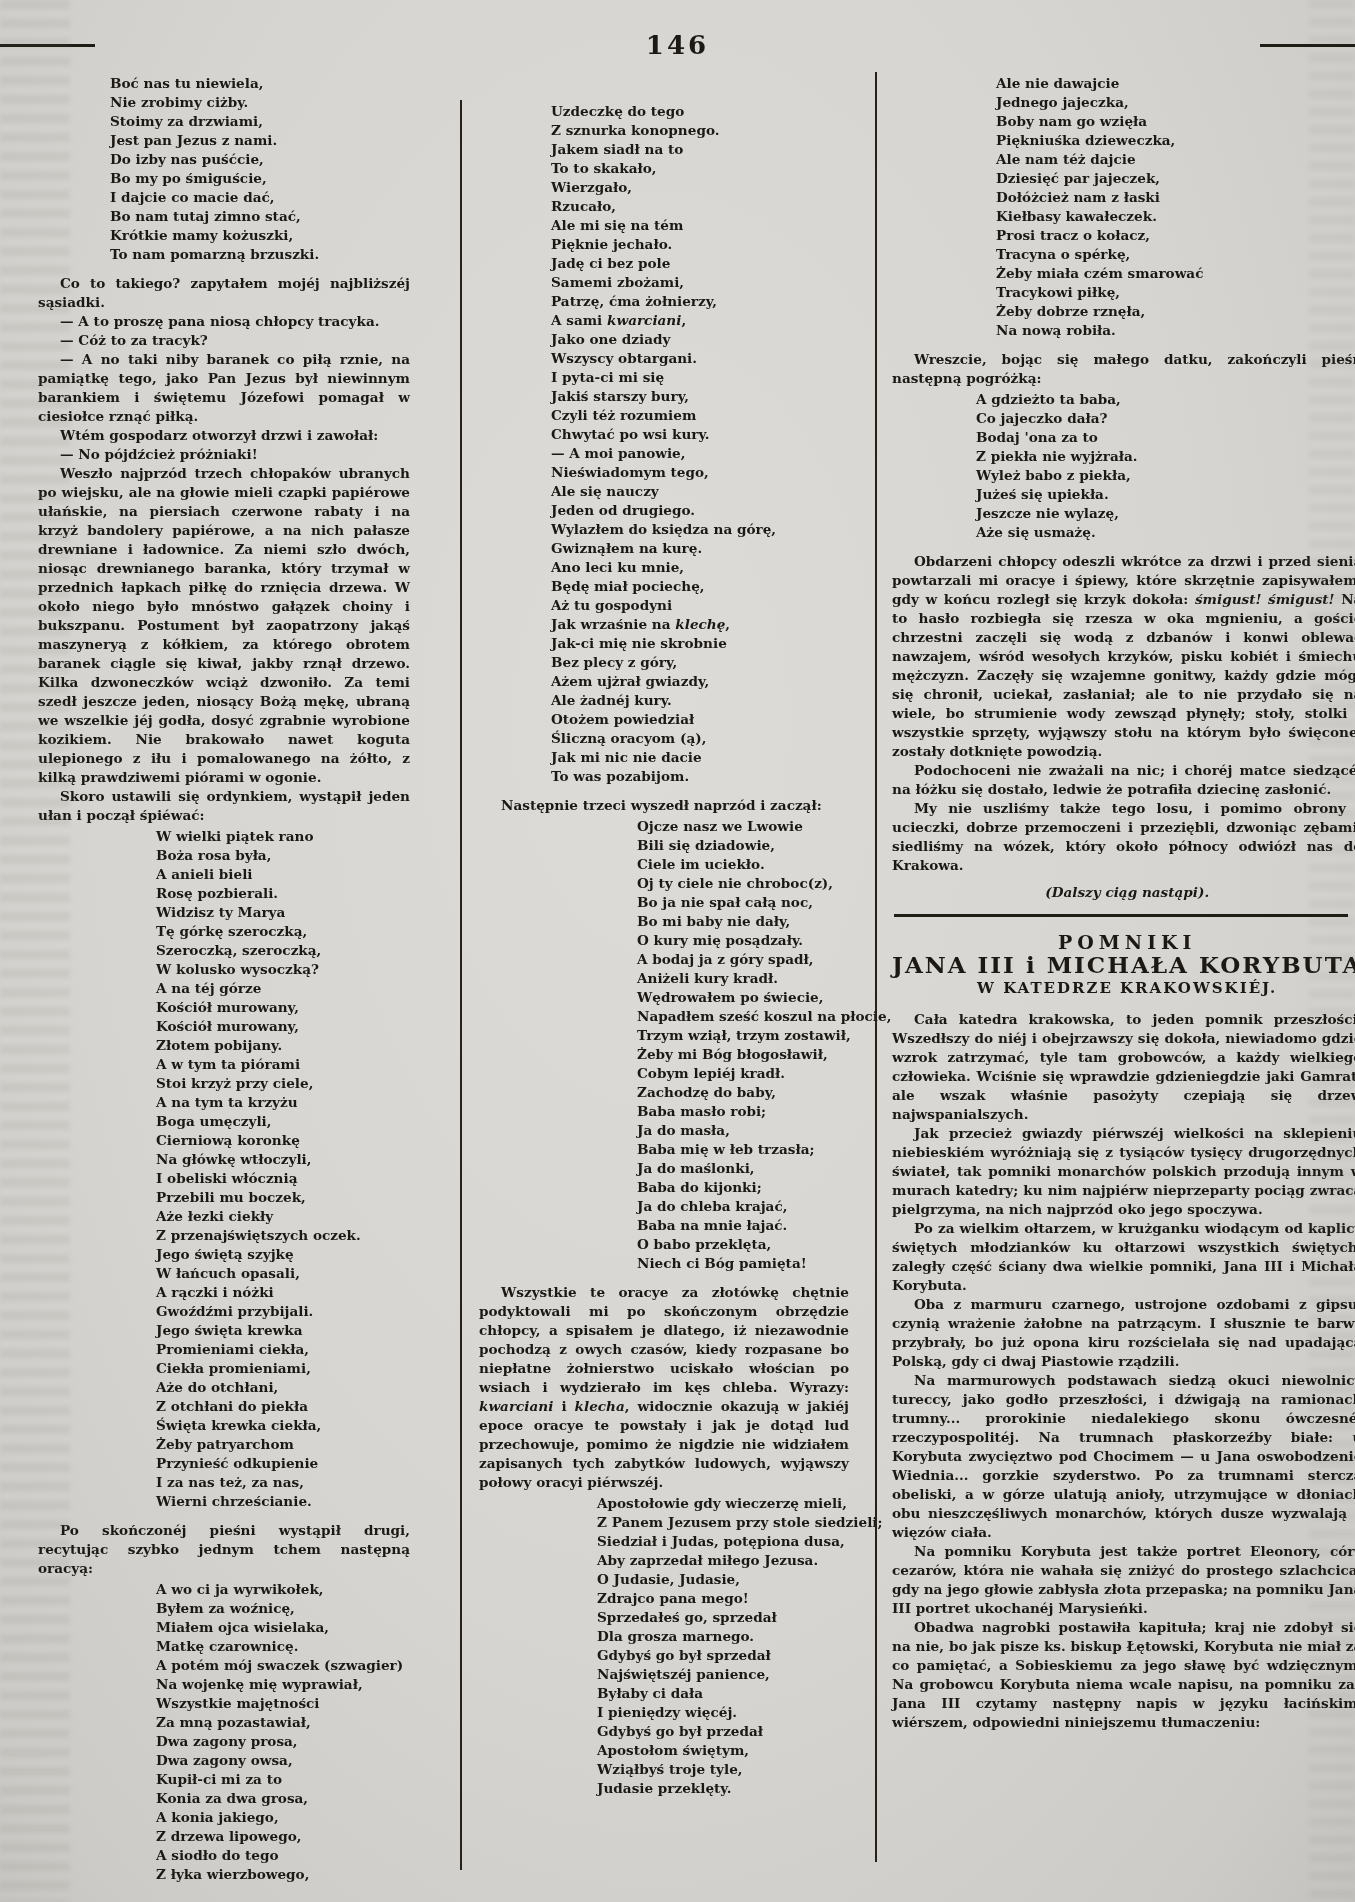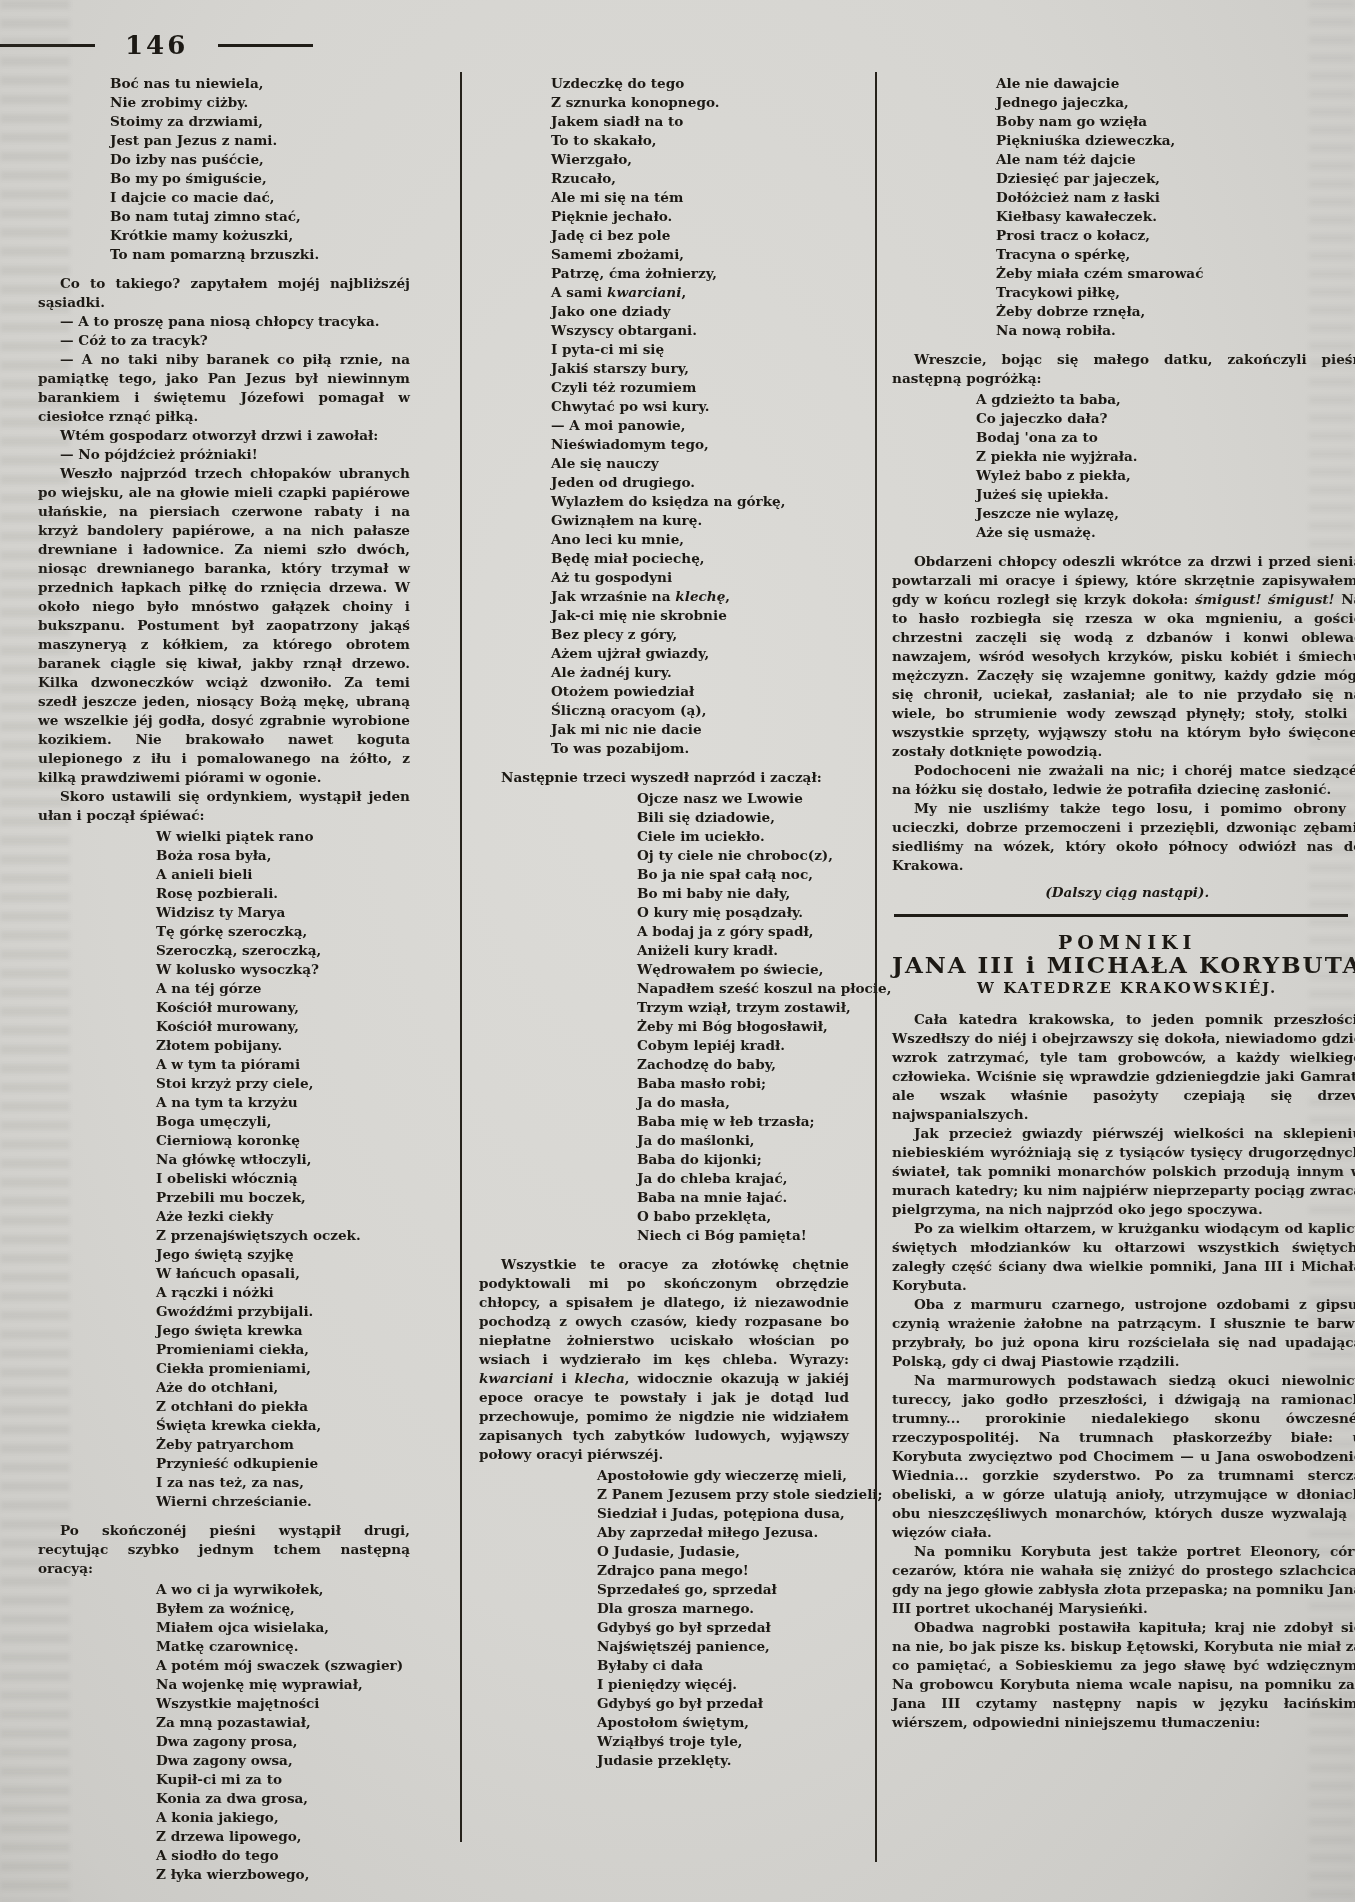--- a/index.html
+++ b/index.html
@@ -19,32 +19,32 @@
     content:"";position:absolute;left:0;top:0;width:70px;height:100%;
     background:repeating-linear-gradient(180deg, rgba(120,118,112,.10) 0 9px, rgba(120,118,112,0) 9px 19px);
     filter:blur(2px);pointer-events:none;
   }
   .page::after{
     content:"";position:absolute;right:0;top:0;width:46px;height:100%;
     background:repeating-linear-gradient(180deg, rgba(120,118,112,.08) 0 8px, rgba(120,118,112,0) 8px 18px);
     filter:blur(2px);pointer-events:none;
   }
   .pagenum-row{
-    display:flex;justify-content:flex-start;align-items:center;gap:30px;
+    display:flex;justify-content:space-between;align-items:center;gap:30px;
     padding-top:26px;height:38px;font-weight:bold;
   }
   .pagenum{font-size:26px;letter-spacing:3px;}
   .dash{width:95px;border-top:3px solid #201d17;}
   .cols{
     display:grid;grid-template-columns:430px 415px 1fr;
     padding:8px 22px 0 30px;align-items:start;
   }
   .col{font-size:13.6px;line-height:19px;font-weight:bold;}
   .col-1{padding:0 50px 0 8px;}
-  .col-2{border-left:2px solid #26221b;padding:0 26px 0 17px;min-height:1770px;}
+  .col-2{border-left:2px solid #26221b;padding:0 26px 0 17px;min-height:1770px;margin-top:28px;}
   .col-3{border-left:2px solid #26221b;padding:0 8px 0 15px;min-height:1790px;}
   p.para{margin:0;text-indent:22px;text-align:justify;}
   .verse{margin:2px 0 10px 0;}
   .verse + .verse{margin-top:16px;}
   .vline{white-space:nowrap;}
   .ind-1{padding-left:72px;}
   .ind-2{padding-left:118px;}
   .ind-3{padding-left:158px;}
   .col-3 .ind-2{padding-left:104px;}
   .col-3 .ind-1{padding-left:84px;}
@@ -161,21 +161,21 @@
           <div class="vline">Jako one dziady</div>
           <div class="vline">Wszyscy obtargani.</div>
           <div class="vline">I pyta-ci mi się</div>
           <div class="vline">Jakiś starszy bury,</div>
           <div class="vline">Czyli téż rozumiem</div>
           <div class="vline">Chwytać po wsi kury.</div>
           <div class="vline">— A moi panowie,</div>
           <div class="vline">Nieświadomym tego,</div>
           <div class="vline">Ale się nauczy</div>
           <div class="vline">Jeden od drugiego.</div>
-          <div class="vline">Wylazłem do księdza na górkę,</div>
+          <div class="vline">Wylazłem do księdza na górę,</div>
           <div class="vline">Gwiznąłem na kurę.</div>
           <div class="vline">Ano leci ku mnie,</div>
           <div class="vline">Będę miał pociechę,</div>
           <div class="vline">Aż tu gospodyni</div>
           <div class="vline">Jak wrzaśnie na <i>klechę</i>,</div>
           <div class="vline">Jak-ci mię nie skrobnie</div>
           <div class="vline">Bez plecy z góry,</div>
           <div class="vline">Ażem ujżrał gwiazdy,</div>
           <div class="vline">Ale żadnéj kury.</div>
           <div class="vline">Otożem powiedział</div>

